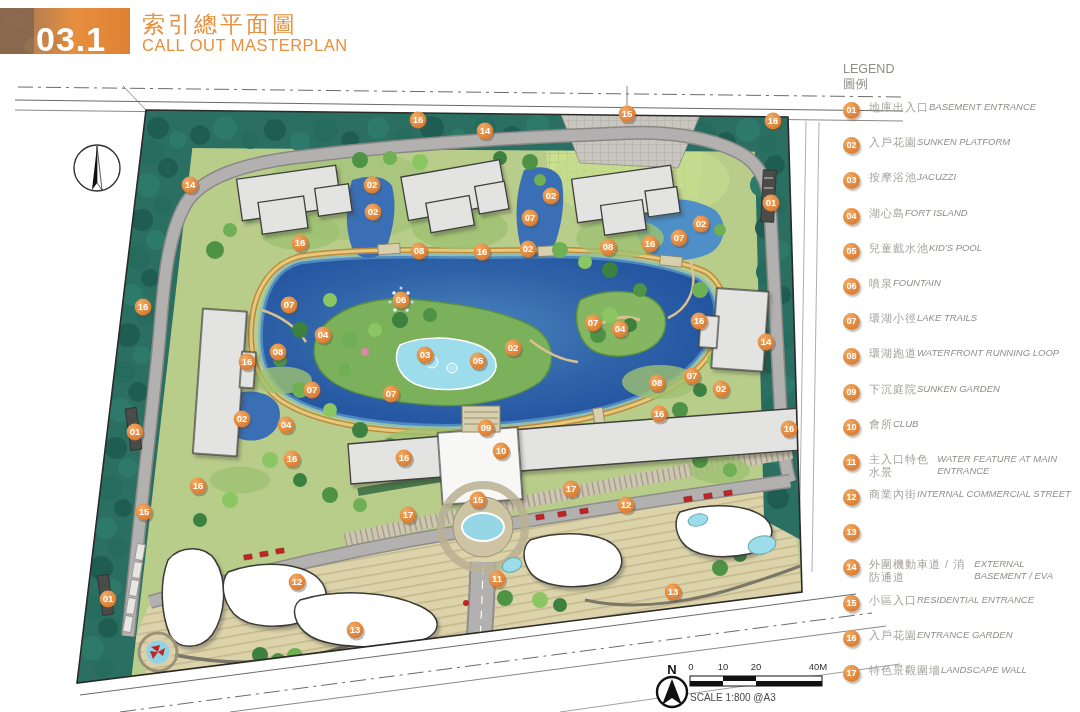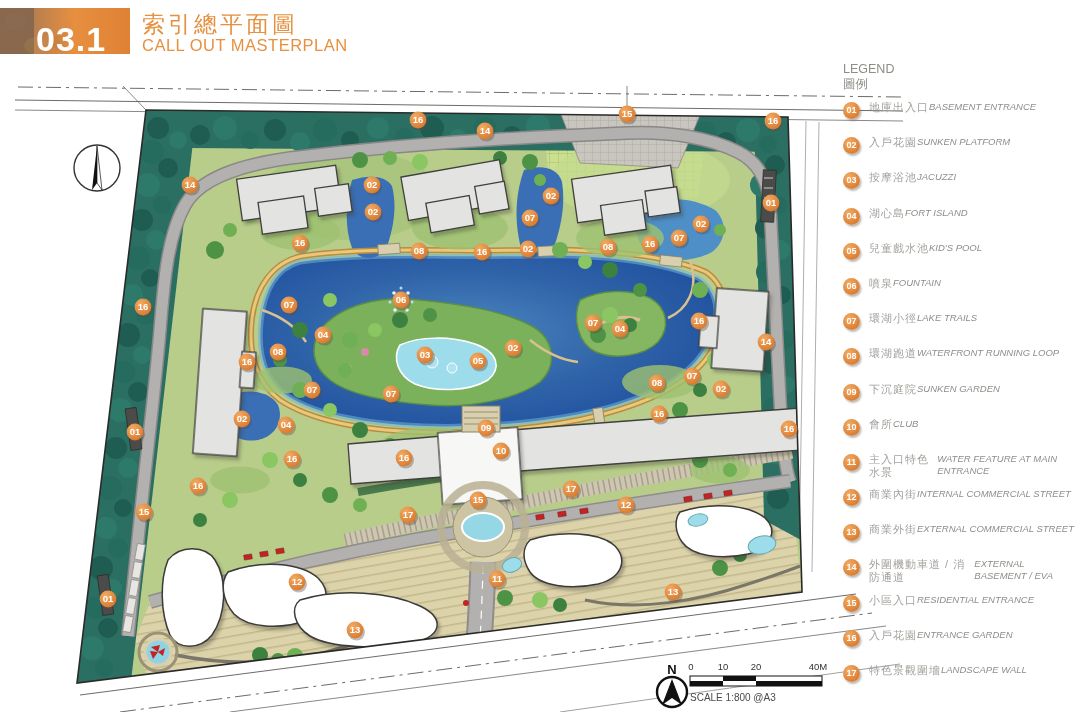--- a/index.html
+++ b/index.html
@@ -787,24 +787,20 @@
         </div>
         <div class="legend-row">
           <div class="lnum">12</div>
           <div class="ltxt">
             <div class="zh">商業內街</div>
             <div class="en">INTERNAL COMMERCIAL STREET</div>
           </div>
         </div>
         <div class="legend-row">
           <div class="lnum">13</div>
-          <div class="ltxt">
-            <div class="zh">商業外街</div>
-            <div class="en">EXTERNAL COMMERCIAL STREET</div>
-          </div>
         </div>
         <div class="legend-row">
           <div class="lnum">14</div>
           <div class="ltxt">
             <div class="zh">外圍機動車道 / 消防通道</div>
             <div class="en">EXTERNAL BASEMENT / EVA</div>
           </div>
         </div>
         <div class="legend-row">
           <div class="lnum">15</div>

